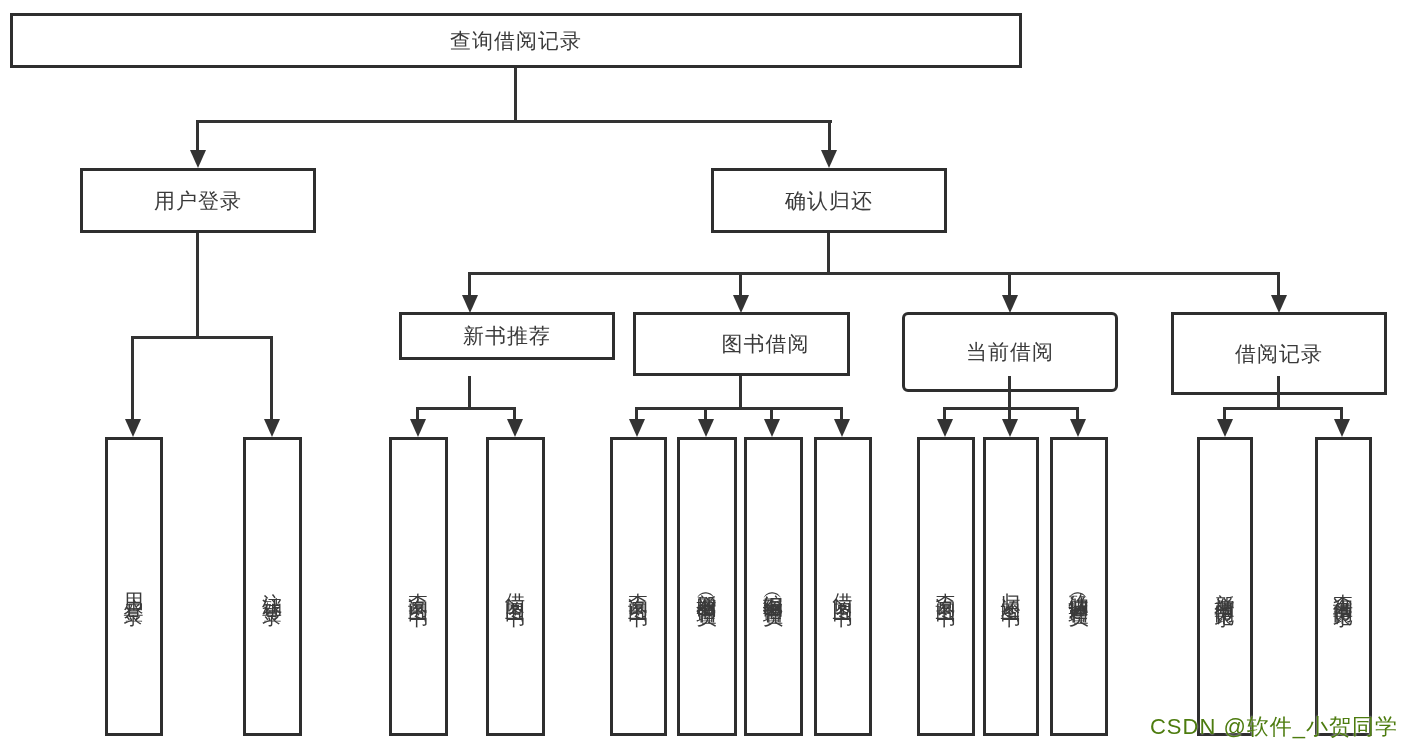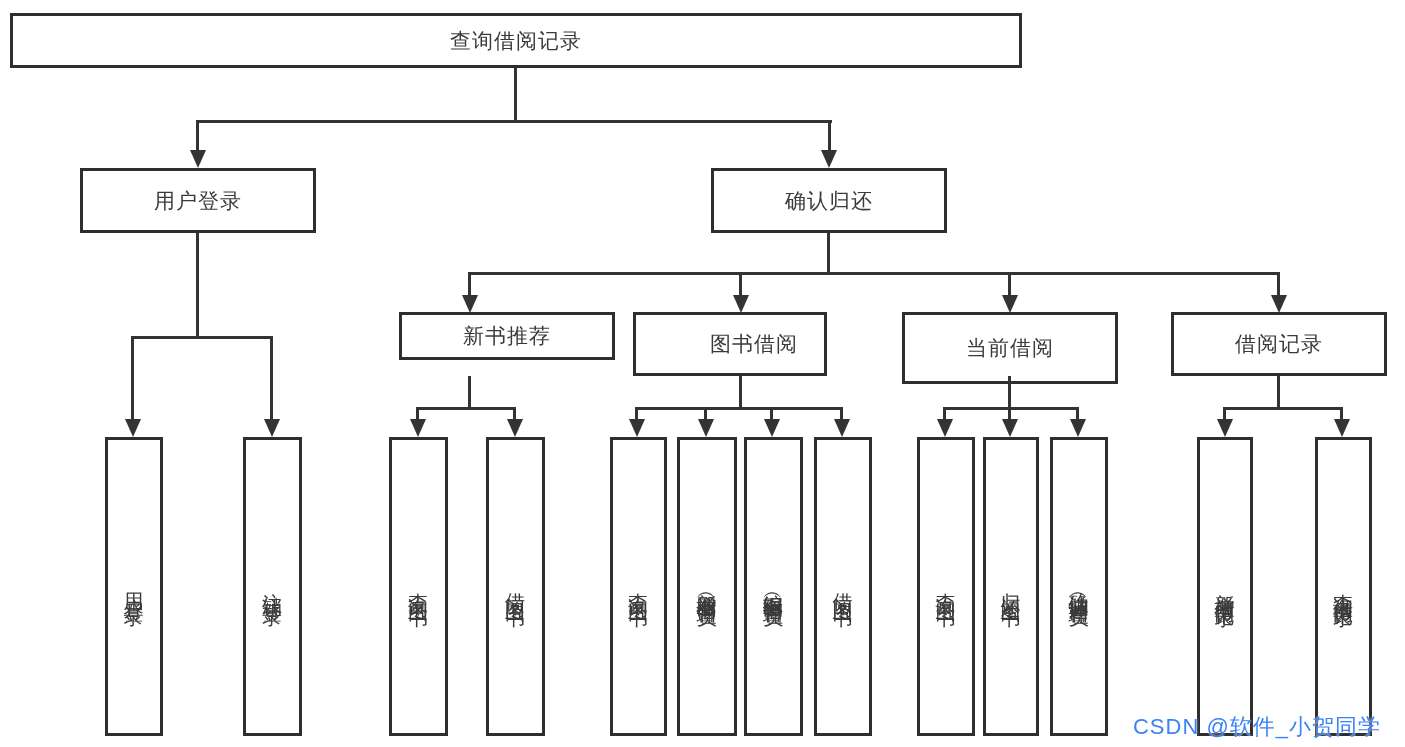--- a/index.html
+++ b/index.html
@@ -20,22 +20,22 @@
     top:437px;height:299px;
   }
   .hline{position:absolute;height:3px;background:#333333;}
   .vline{position:absolute;width:3px;background:#333333;}
   .arr{
     position:absolute;width:0;height:0;
     border-left:8px solid transparent;border-right:8px solid transparent;
     border-top:18px solid #333333;
   }
   .watermark{
-    position:absolute;top:712px;right:24px;
-    font-size:22px;color:#3b82f6;letter-spacing:1px;
+    position:absolute;top:712px;right:7px;
+    font-size:22px;color:#4d7c0f;letter-spacing:1px;
     text-shadow:0 0 2px #ffffff;
   }
 </style>
 </head>
 <body>
 
 <div class="canvas">
 
   <div class="box" style="left:10px;top:13px;width:1012px;height:55px;">
     <span>查询借阅记录</span>
@@ -69,27 +69,27 @@
   <div class="vline" style="left:739px;top:272px;height:25px;"></div>
   <div class="arr" style="left:733px;top:295px;"></div>
   <div class="vline" style="left:1008px;top:272px;height:25px;"></div>
   <div class="arr" style="left:1002px;top:295px;"></div>
   <div class="vline" style="left:1277px;top:272px;height:25px;"></div>
   <div class="arr" style="left:1271px;top:295px;"></div>
 
   <div class="box" style="left:362px;top:312px;width:216px;height:48px;margin-left:37px;">
     <span>新书推荐</span>
   </div>
-  <div class="box" style="left:633px;top:312px;width:194px;height:64px;padding-left:48px;">
+  <div class="box" style="left:633px;top:312px;width:217px;height:64px;padding-left:48px;">
     <span>图书借阅</span>
   </div>
-  <div class="box" style="left:902px;top:312px;width:216px;height:72px;">
+  <div class="box" style="left:902px;top:312px;width:216px;height:80px;border-radius:6px;">
     <span>当前借阅</span>
   </div>
-  <div class="box" style="left:1171px;top:312px;width:216px;height:64px;">
+  <div class="box" style="left:1171px;top:312px;width:216px;height:83px;">
     <span>借阅记录</span>
   </div>
 
   <div class="vline" style="left:468px;top:376px;height:31px;"></div>
   <div class="hline" style="left:418px;top:407px;width:98px;"></div>
   <div class="vline" style="left:416px;top:407px;height:16px;"></div>
   <div class="arr" style="left:410px;top:419px;"></div>
   <div class="vline" style="left:513px;top:407px;height:16px;"></div>
   <div class="arr" style="left:507px;top:419px;"></div>
 

